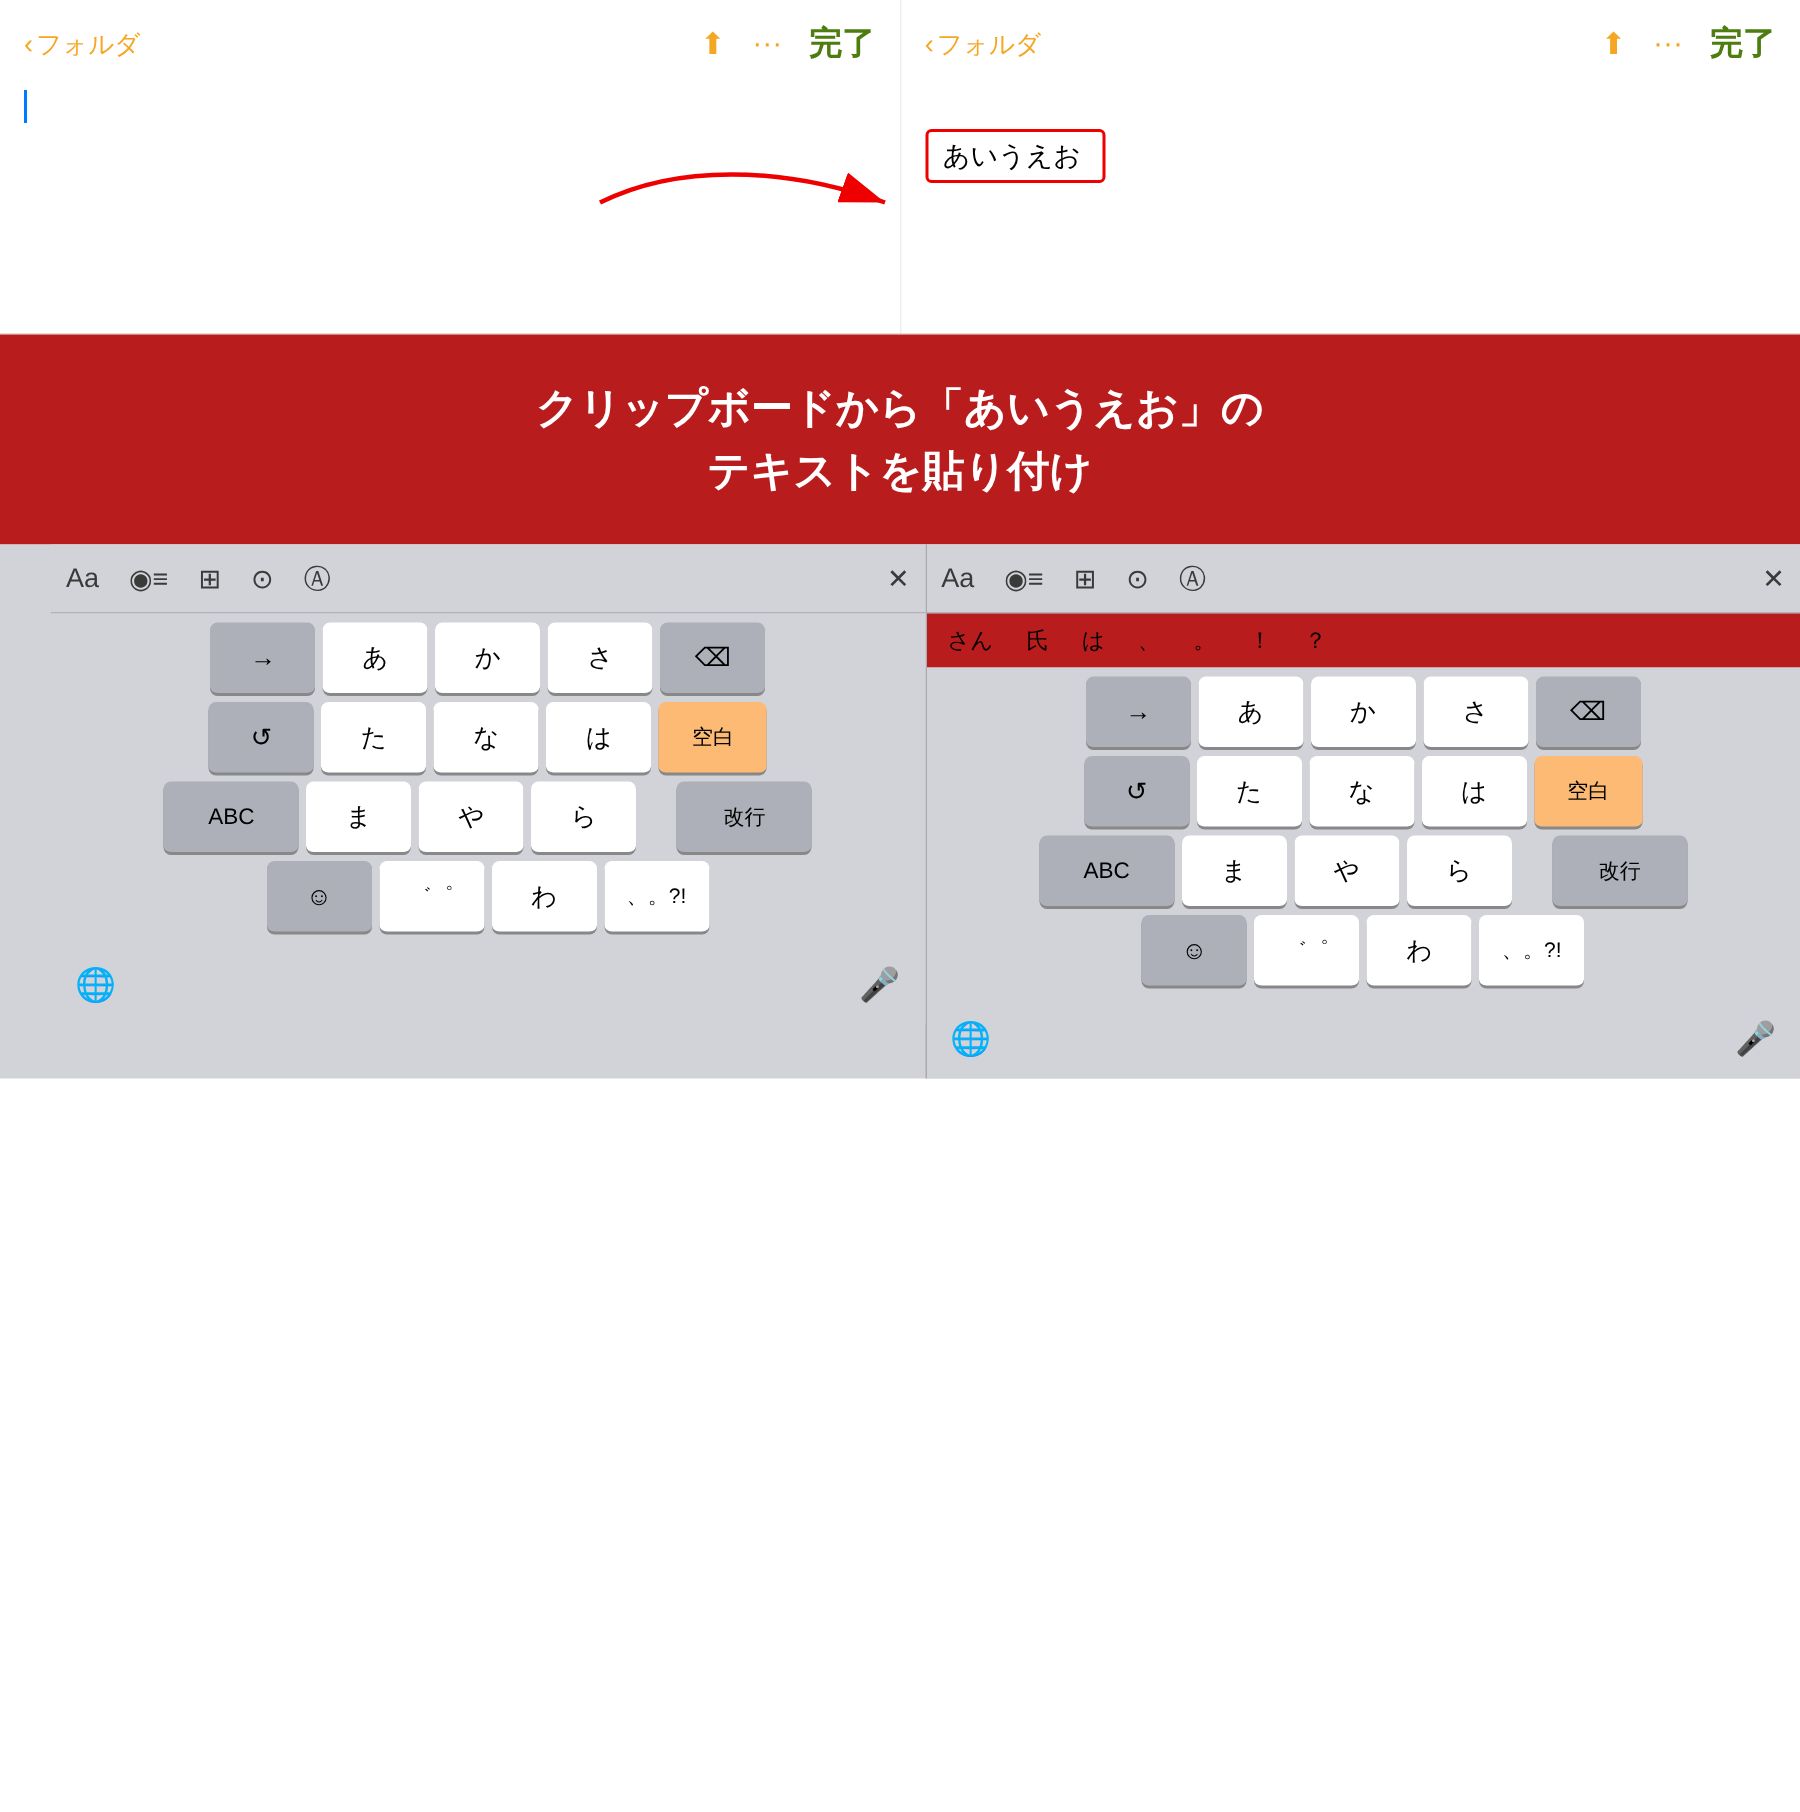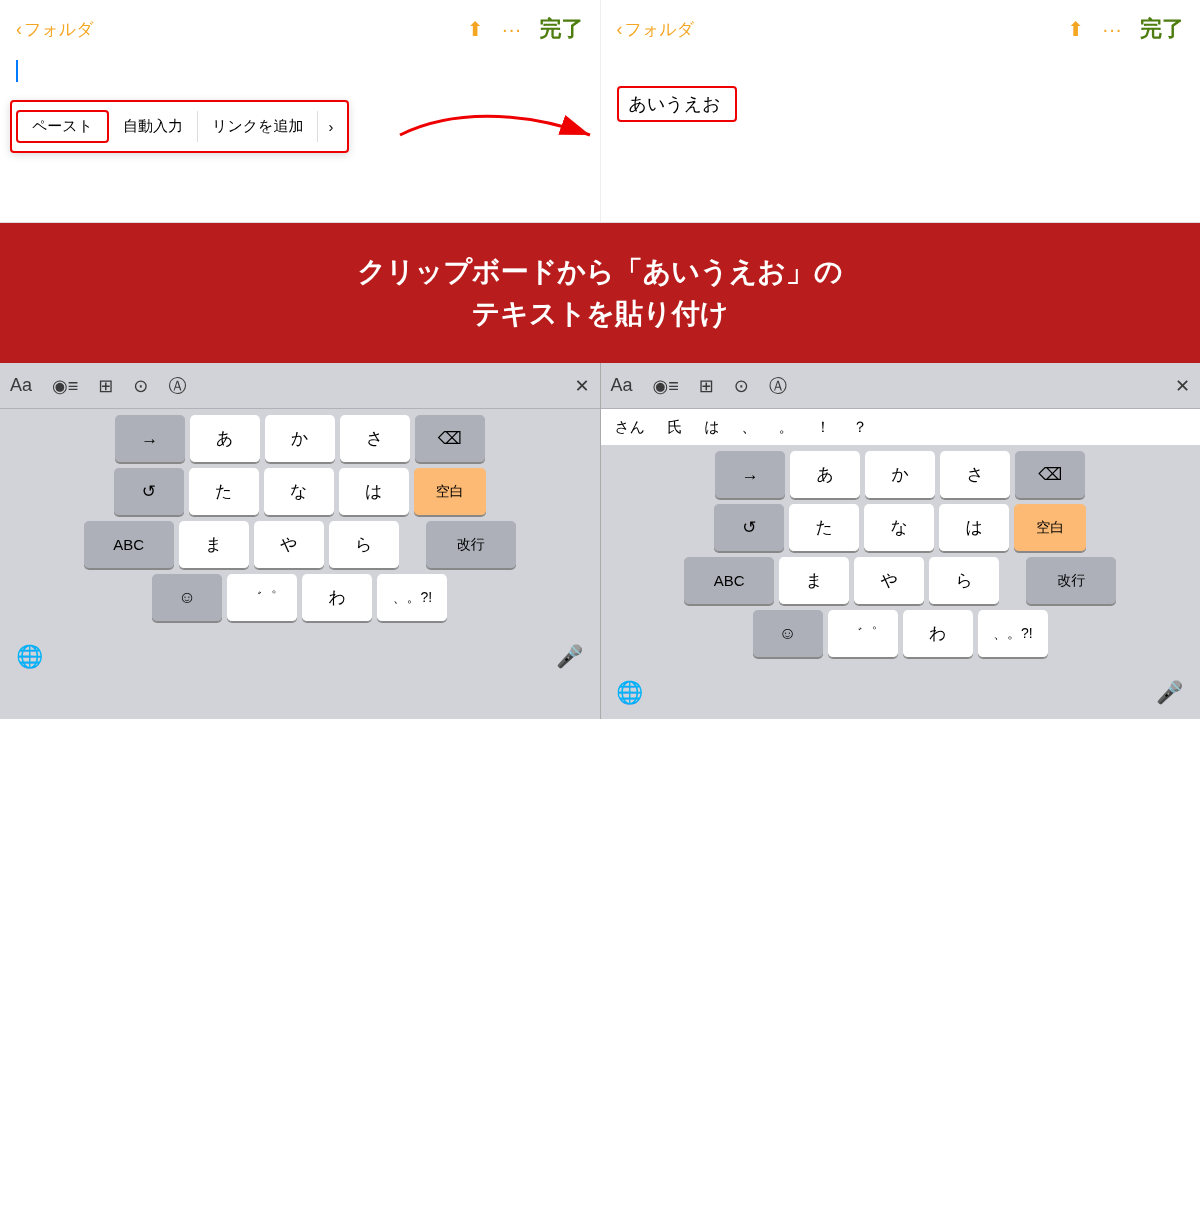--- a/index.html
+++ b/index.html
@@ -131,20 +131,21 @@
       font-weight: bold;
       line-height: 1.5;
       margin: 0;
     }
 
     
     .keyboard-section {
       display: flex;
       background: #d1d3d8;
       width: 100%;
+      padding-left: 34px;
     }
 
     .keyboard-panel {
       flex: 1;
       border-right: 1px solid #aaa;
     }
     .keyboard-panel:last-child { border-right: none; }
 
     
     .kb-toolbar {
@@ -161,21 +162,21 @@
       color: #3a3a3a;
     }
     .kb-toolbar-close {
       margin-left: auto;
       font-size: 18px;
       color: #3a3a3a;
     }
 
     
     .kb-suggestions {
-      background: #ffffff;
+      background: #b91c1c;
       display: flex;
       align-items: center;
       padding: 4px 10px;
       gap: 14px;
       min-height: 36px;
       font-size: 15px;
       color: #000;
     }
     .kb-suggestion-item {
       padding: 2px 4px;
@@ -265,32 +266,20 @@
         <span class="nav-icon">⬆</span>
         <span class="nav-icon">···</span>
         <span class="nav-done">完了</span>
       </div>
     </div>
 
     <div class="note-content" style="height:90px;">
       <span class="cursor-line"></span>
     </div>
 
-    <div class="context-menu paste-box" style="top:100px; left:10px;">
-      <div class="context-menu-item paste-box" style="border:2.5px solid #e00; border-radius:4px; padding:5px 14px;">
-        <span>ペースト</span>
-      </div>
-      <div class="context-menu-item">
-        <span>自動入力</span>
-      </div>
-      <div class="context-menu-item">
-        <span>リンクを追加</span>
-      </div>
-      <div class="context-menu-arrow">›</div>
-    </div>
 
     <div style="height:80px;"></div>
   </div>
 
   <div style="position:absolute; left:390px; top:100px; z-index:30; pointer-events:none;">
     <svg width="230" height="70">
       <defs>
         <marker id="arrowhead" markerWidth="10" markerHeight="7" refX="10" refY="3.5" orient="auto">
           <polygon points="0 0, 10 3.5, 0 7" fill="#e00"></polygon>
         </marker>

